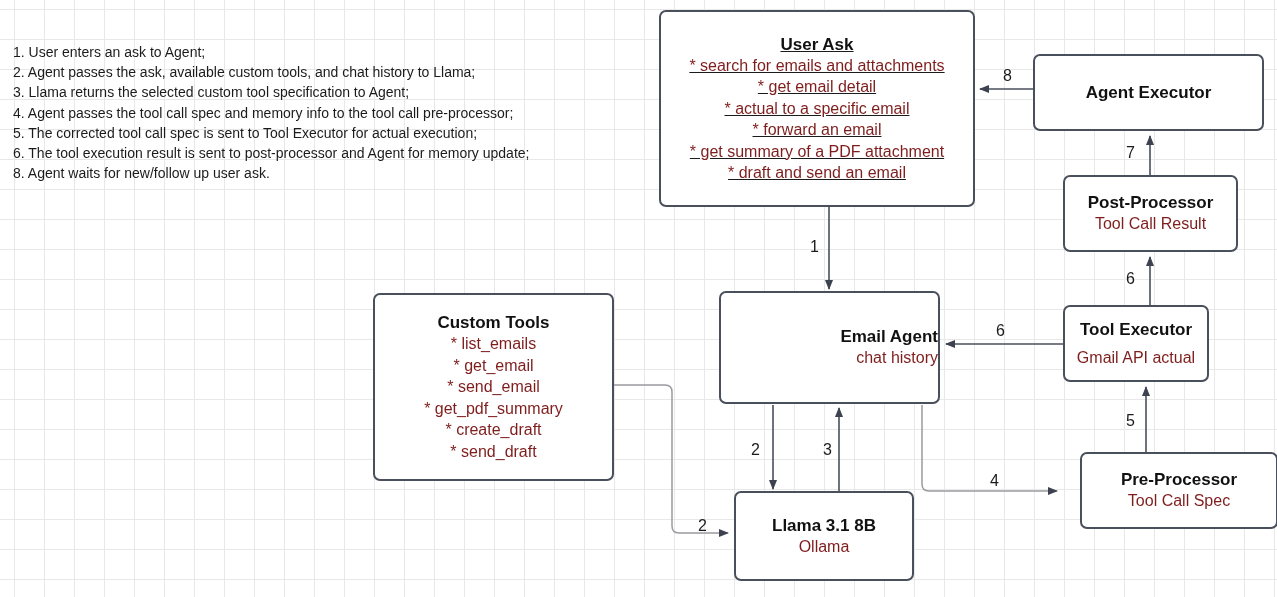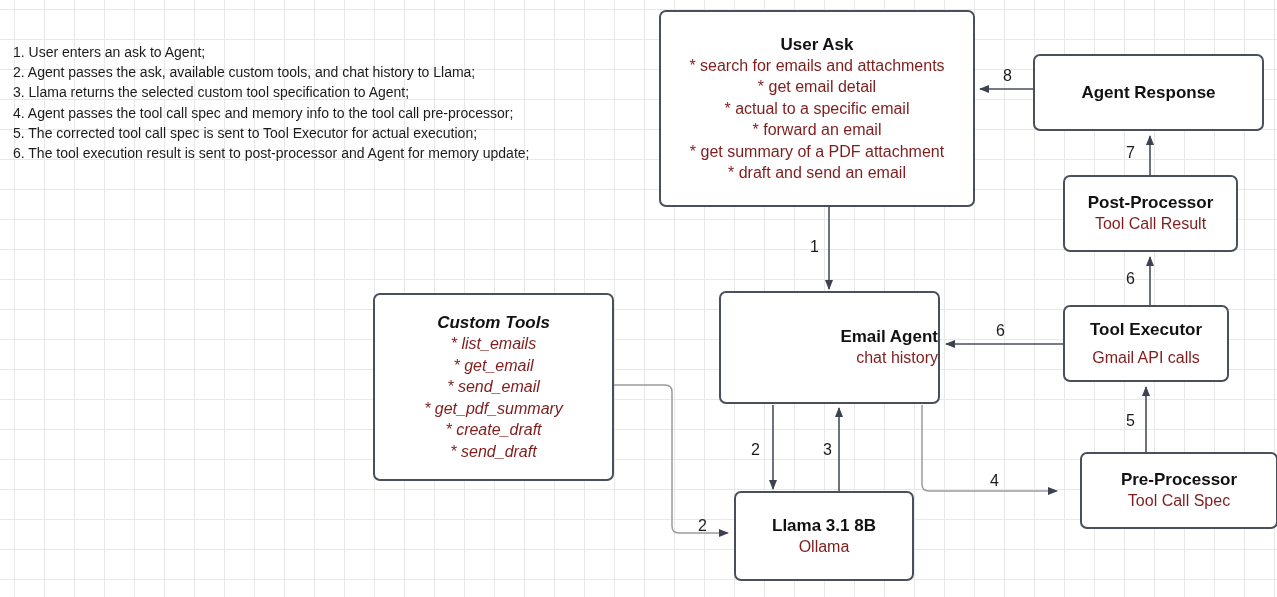--- a/index.html
+++ b/index.html
@@ -75,26 +75,26 @@
   .edge-label {
     position: absolute;
     font-size: 16px;
     line-height: 16px;
     color: #1b1b1b;
     background: transparent;
     z-index: 4;
     white-space: nowrap;
   }
   
-  #node-user-ask      { left: 659px; top: 10px;  width: 316px; height: 197px; padding: 4px 6px; }
+  #node-user-ask      { left: 659px; top: 10px;  width: 316px; height: 197px; padding: 4px 6px; text-decoration: underline; }
   #node-agent-response{ left: 1033px; top: 54px; width: 231px; height: 77px; }
   #node-post-processor{ left: 1063px; top: 175px; width: 175px; height: 77px; }
-  #node-tool-executor { left: 1063px; top: 305px; width: 166px; height: 77px; gap: 7px; }
+  #node-tool-executor { left: 1063px; top: 305px; width: 146px; height: 77px; gap: 7px; }
   #node-pre-processor { left: 1080px; top: 452px; width: 198px; height: 77px; }
-  #node-custom-tools  { left: 373px; top: 293px; width: 241px; height: 188px; font-style: italic; }
+  #node-custom-tools  { left: 373px; top: 293px; width: 241px; height: 188px; }
   #node-email-agent   { left: 719px; top: 291px; width: 221px; height: 113px; align-items: flex-end; }
   #node-llama         { left: 734px; top: 491px; width: 180px; height: 90px; }
 </style>
 </head>
 <body>
 
 <div id="canvas">
 
   <svg id="svg-layer" viewBox="0 0 1277 597">
     <defs>
@@ -127,44 +127,45 @@
     <path d="M1033,89 L980,89" stroke="#4a4f5c" stroke-width="1.6" fill="none" marker-end="url(#arrow-dark)"></path>
   </svg>
 
   <div id="legend">
     <div class="legend-line">1. User enters an ask to Agent;</div>
     <div class="legend-line">2. Agent passes the ask, available custom tools, and chat history to Llama;</div>
     <div class="legend-line">3. Llama returns the selected custom tool specification to Agent;</div>
     <div class="legend-line">4. Agent passes the tool call spec and memory info to the tool call pre-processor;</div>
     <div class="legend-line">5. The corrected tool call spec is sent to Tool Executor for actual execution;</div>
     <div class="legend-line">6. The tool execution result is sent to post-processor and Agent for memory update;</div>
+    <div class="legend-line">8. Agent waits for new/follow up user ask.</div>
   </div>
 
   <div class="node" id="node-user-ask">
     <div class="node-title">User Ask</div>
     <div class="node-line">* search for emails and attachments</div>
     <div class="node-line">* get email detail</div>
     <div class="node-line">* actual to a specific email</div>
     <div class="node-line">* forward an email</div>
     <div class="node-line">* get summary of a PDF attachment</div>
     <div class="node-line">* draft and send an email</div>
   </div>
 
   <div class="node" id="node-agent-response">
-    <div class="node-title">Agent Response</div>
+    <div class="node-title">Agent Executor</div>
   </div>
 
   <div class="node" id="node-post-processor">
     <div class="node-title">Post-Processor</div>
     <div class="node-line">Tool Call Result</div>
   </div>
 
   <div class="node" id="node-tool-executor">
     <div class="node-title">Tool Executor</div>
-    <div class="node-line">Gmail API calls</div>
+    <div class="node-line">Gmail API actual</div>
   </div>
 
   <div class="node" id="node-pre-processor">
     <div class="node-title">Pre-Processor</div>
     <div class="node-line">Tool Call Spec</div>
   </div>
 
   <div class="node" id="node-custom-tools">
     <div class="node-title">Custom Tools</div>
     <div class="node-line">* list_emails</div>

